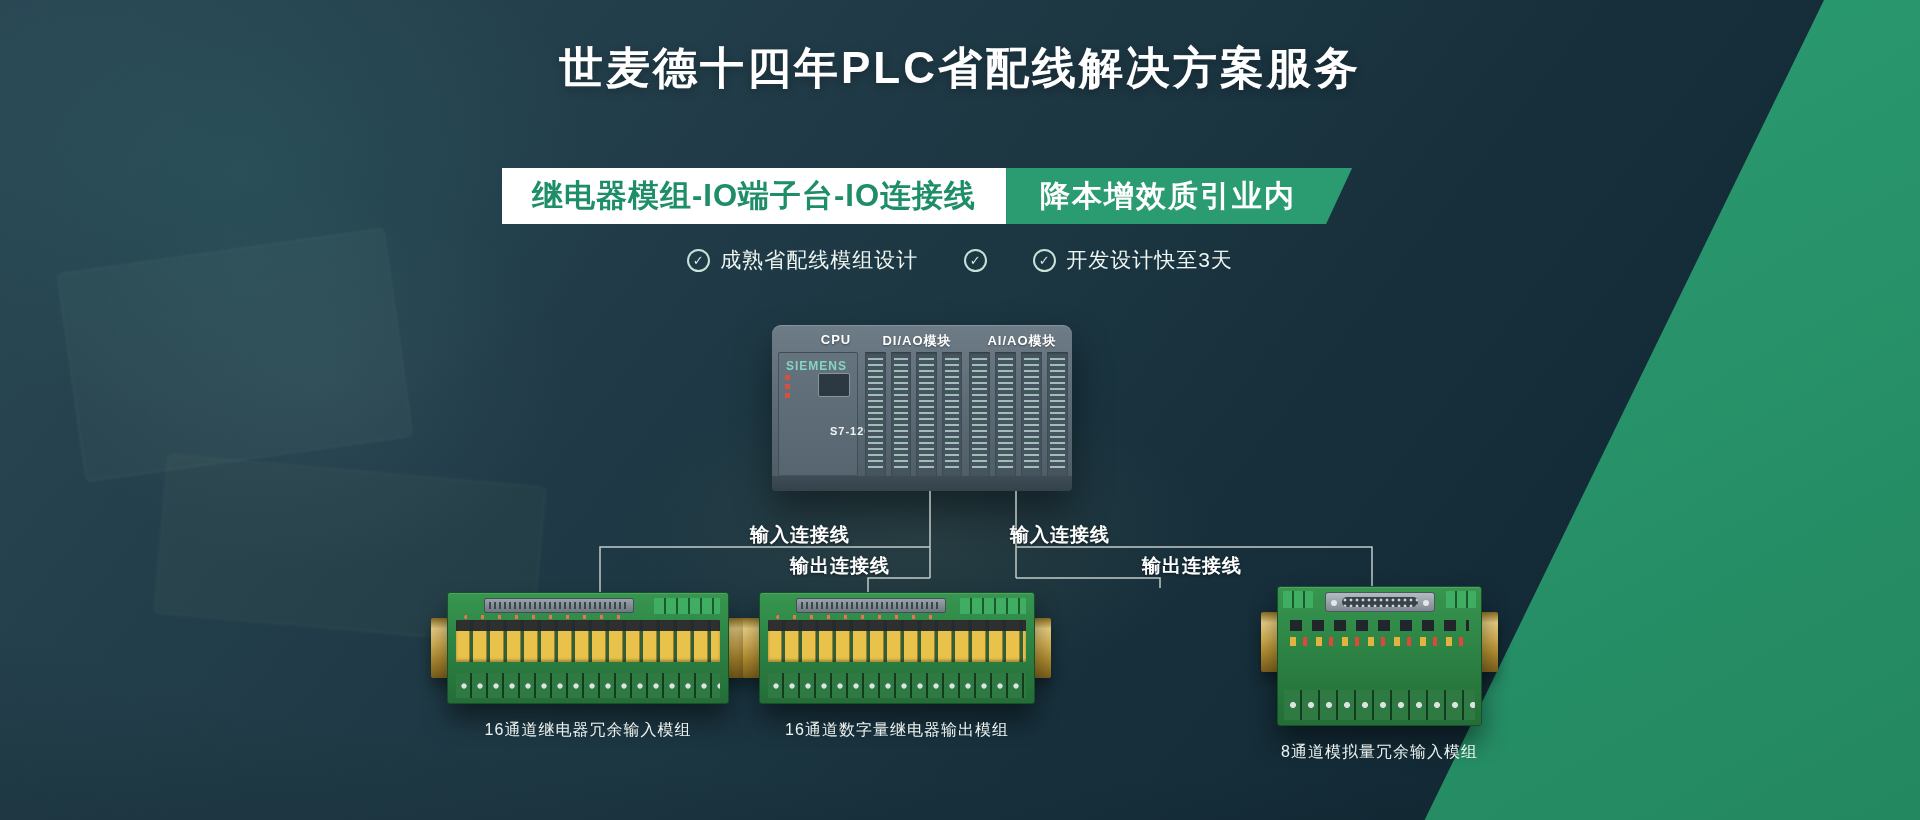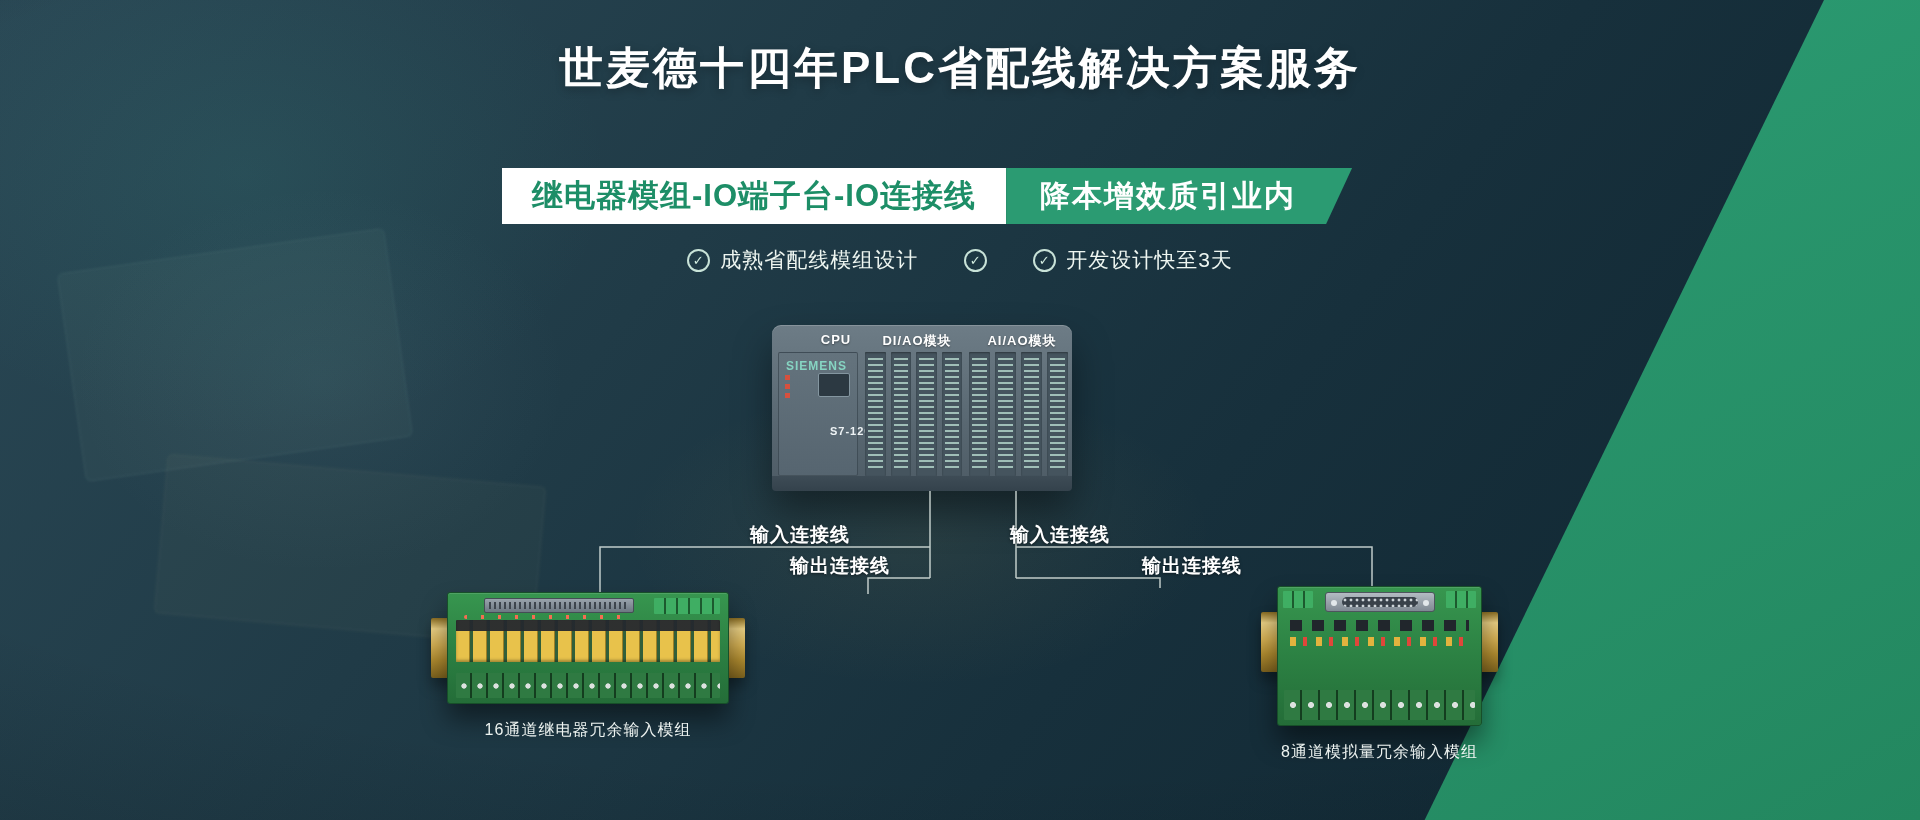--- a/index.html
+++ b/index.html
@@ -214,20 +214,31 @@
     <div class="pcb">
       <div class="conn-top"></div>
       <div class="tb-topright"></div>
       <div class="leds-a"></div>
       <div class="relays"></div>
       <div class="tb-bottom"></div>
     </div>
     <div class="caption">16通道继电器冗余输入模组</div>
   </div>
 
+  <div class="module m2">
+    <div class="rail"></div>
+    <div class="pcb">
+      <div class="conn-top"></div>
+      <div class="tb-topright"></div>
+      <div class="leds-a"></div>
+      <div class="relays"></div>
+      <div class="tb-bottom"></div>
+    </div>
+    <div class="caption">16通道数字量继电器输出模组</div>
+  </div>
 
 
   <div class="module m4">
     <div class="rail"></div>
     <div class="pcb">
       <div class="tb-corner tl"></div>
       <div class="db25"></div>
       <div class="tb-corner tr"></div>
       <div class="ics"></div>
       <div class="mix"></div>

